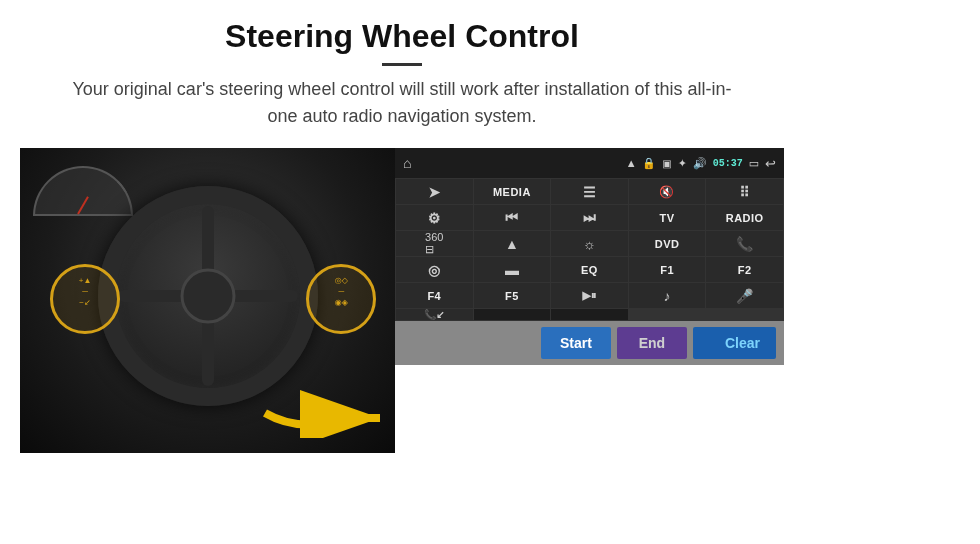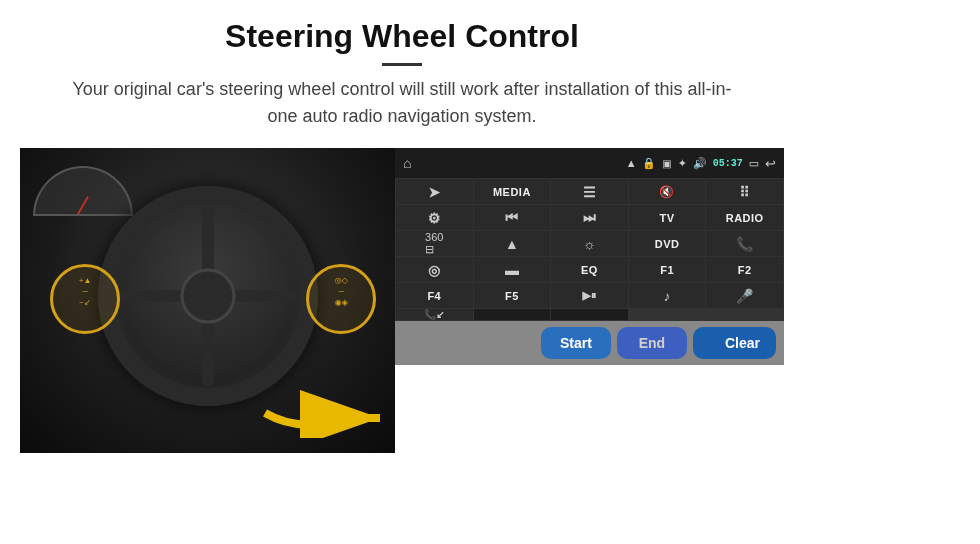--- a/index.html
+++ b/index.html
@@ -213,43 +213,43 @@
       justify-content: flex-end;
       padding: 0 8px;
       gap: 6px;
       width: 100%;
     }
 
     .bottom-btn {
       height: 32px;
       min-width: 70px;
       border: none;
-      border-radius: 10px;
+      border-radius: 2px;
       font-size: 14px;
       font-weight: bold;
       cursor: pointer;
       display: flex;
       align-items: center;
       justify-content: center;
       padding: 0 16px;
     }
 
     .btn-start {
       background: #2a6fbd;
       color: #fff;
     }
 
     .btn-end {
-      background: #1d4ed8;
+      background: #4c1d95;
       color: #eee;
     }
 
     .btn-clear {
       background: #1a5fad;
-      color: #ffffff;
+      color: #7dd3fc;
       padding-left: 32px;
     }
 
     
     .right-panel {
       flex: 1;
       display: flex;
       flex-direction: column;
     }
   </style>

